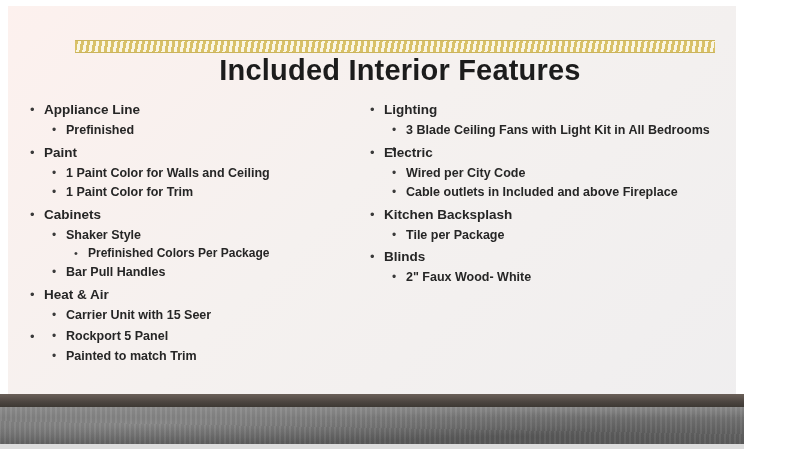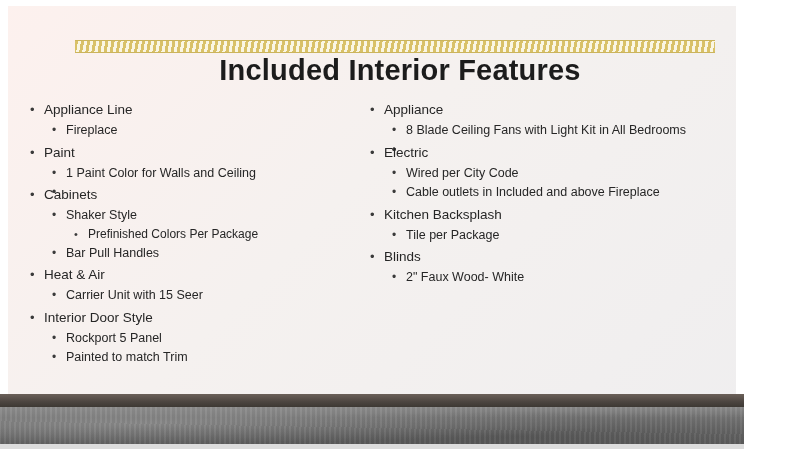--- a/index.html
+++ b/index.html
@@ -140,20 +140,21 @@
   .lvl3 > li > .bullet {
     position: absolute;
     left: 8px;
     top: 0;
     font-size: 11px;
     line-height: 18px;
     color: #3a3a3a;
   }
   .item-text {
     display: inline;
+    font-weight: bold;
   }
 
   
   .bottom-band {
     position: absolute;
     left: 0;
     right: 0;
     bottom: 0;
     height: 55px;
   }
@@ -203,35 +204,36 @@
   <div class="columns">
     <div class="col col-left">
       <ul class="lvl1">
 
         <li>
           <span class="bullet">•</span>
           <span class="item-text">Appliance Line</span>
           <ul class="lvl2">
             <li>
               <span class="bullet">•</span>
-              <span class="item-text">Fireplace</span>
+              <span class="item-text">Prefinished</span>
             </li>
           </ul>
         </li>
 
         <li>
           <span class="bullet">•</span>
           <span class="item-text">Paint</span>
           <ul class="lvl2">
             <li>
               <span class="bullet">•</span>
               <span class="item-text">1 Paint Color for Walls and Ceiling</span>
             </li>
             <li>
               <span class="bullet">•</span>
+              <span class="item-text">1 Paint Color for Trim</span>
             </li>
           </ul>
         </li>
 
         <li>
           <span class="bullet">•</span>
           <span class="item-text">Cabinets</span>
           <ul class="lvl2">
             <li>
               <span class="bullet">•</span>
@@ -256,46 +258,45 @@
           <ul class="lvl2">
             <li>
               <span class="bullet">•</span>
               <span class="item-text">Carrier Unit with 15 Seer</span>
             </li>
           </ul>
         </li>
 
         <li>
           <span class="bullet">•</span>
-          <span class="item-text">Interior Door Style</span>
           <ul class="lvl2">
             <li>
               <span class="bullet">•</span>
               <span class="item-text">Rockport 5 Panel</span>
             </li>
             <li>
               <span class="bullet">•</span>
               <span class="item-text">Painted to match Trim</span>
             </li>
           </ul>
         </li>
 
       </ul>
     </div>
 
     <div class="col col-right">
       <ul class="lvl1">
 
         <li>
           <span class="bullet">•</span>
-          <span class="item-text">Appliance</span>
-          <ul class="lvl2">
-            <li>
-              <span class="bullet">•</span>
-              <span class="item-text">8 Blade Ceiling Fans with Light Kit in All Bedrooms</span>
+          <span class="item-text">Lighting</span>
+          <ul class="lvl2">
+            <li>
+              <span class="bullet">•</span>
+              <span class="item-text">3 Blade Ceiling Fans with Light Kit in All Bedrooms</span>
             </li>
             <li>
               <span class="bullet">•</span>
             </li>
             <li>
               <span class="bullet">•</span>
             </li>
             <li>
               <span class="bullet">•</span>
             </li>

